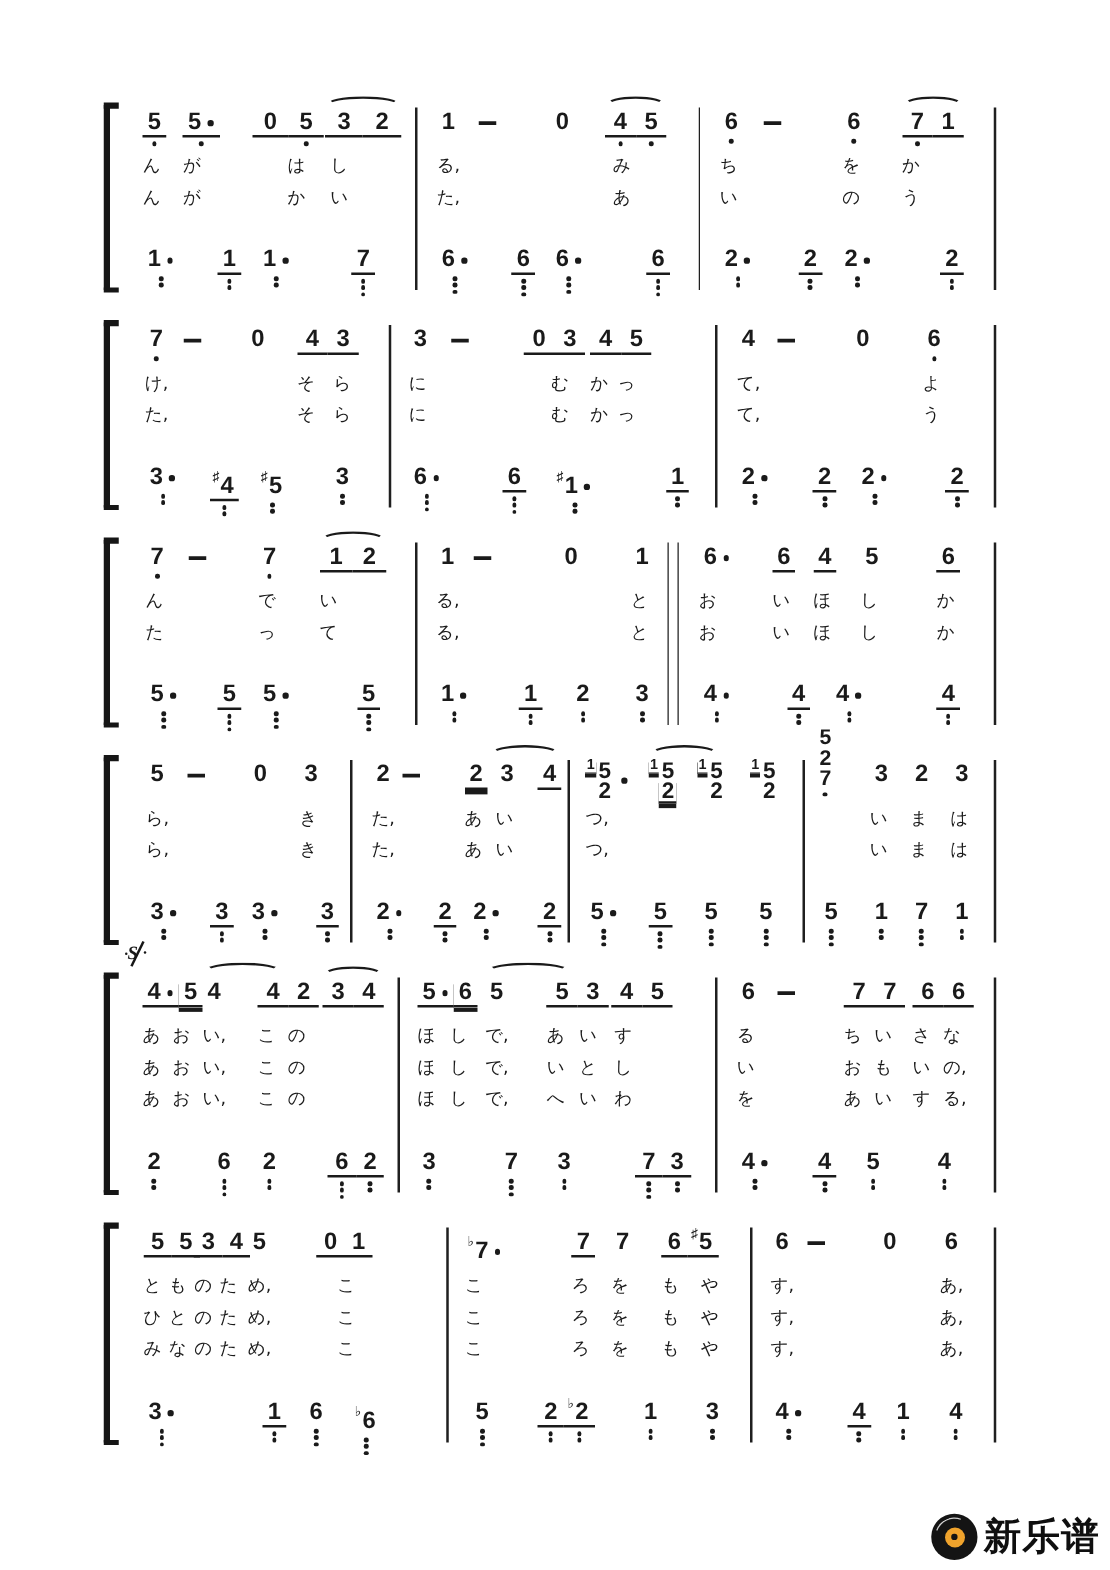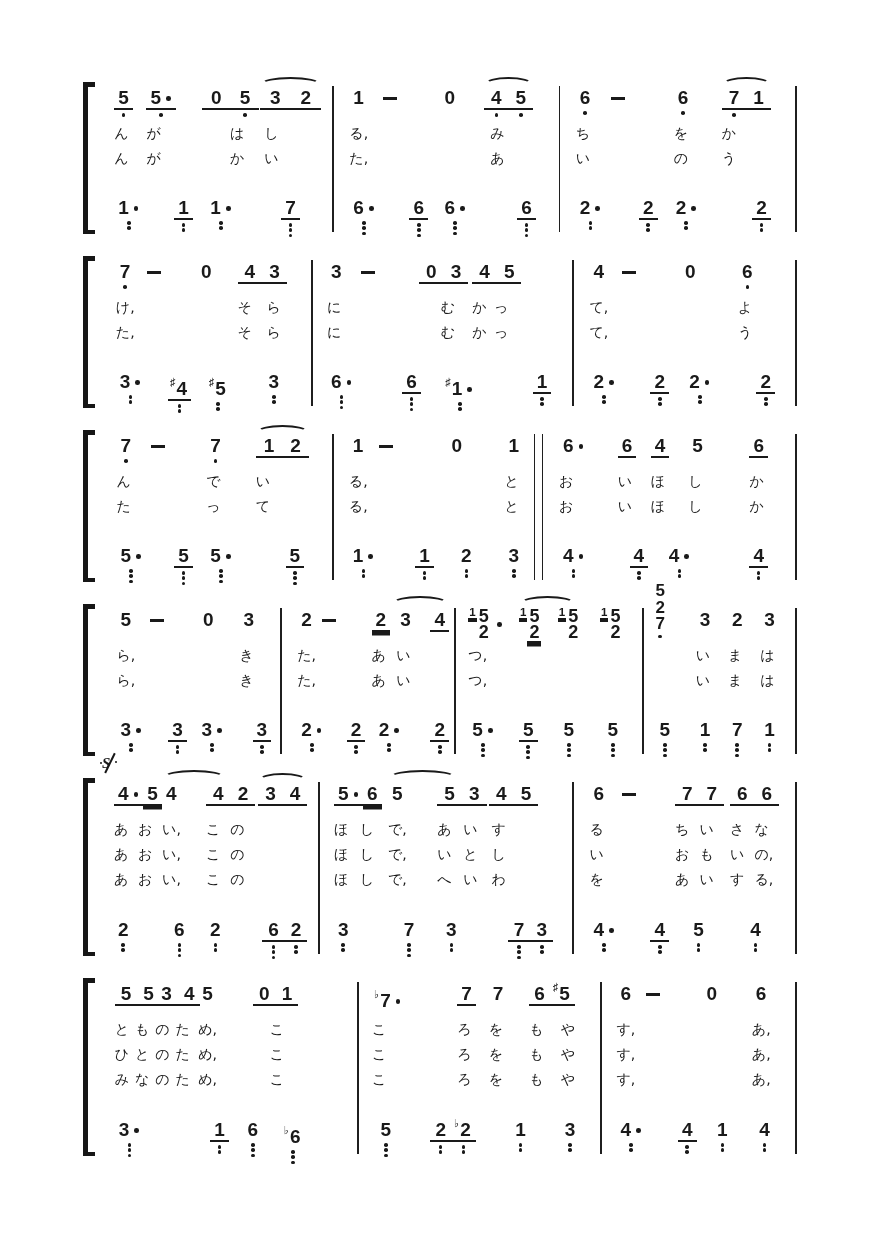--- a/index.html
+++ b/index.html
@@ -1903,13 +1903,21 @@
                       <i class="odot"></i>
                     </span>
                   </span>
                 </span></div>
             </div>
             <div class="bline"></div>
           </div>
         </div>
       </div>
     </div>
+  <div class="logo">
+    <div class="disc" style="background: rgb(20, 20, 20);">
+      <div class="label" style="background: rgb(240, 163, 44);"></div>
+      <div class="hole" style="background: rgb(20, 20, 20);"></div>
+      <div class="shine"></div>
+    </div>
+    <div class="logo-text">新乐谱</div>
+  </div>
 </div>
 
 </body></html>

